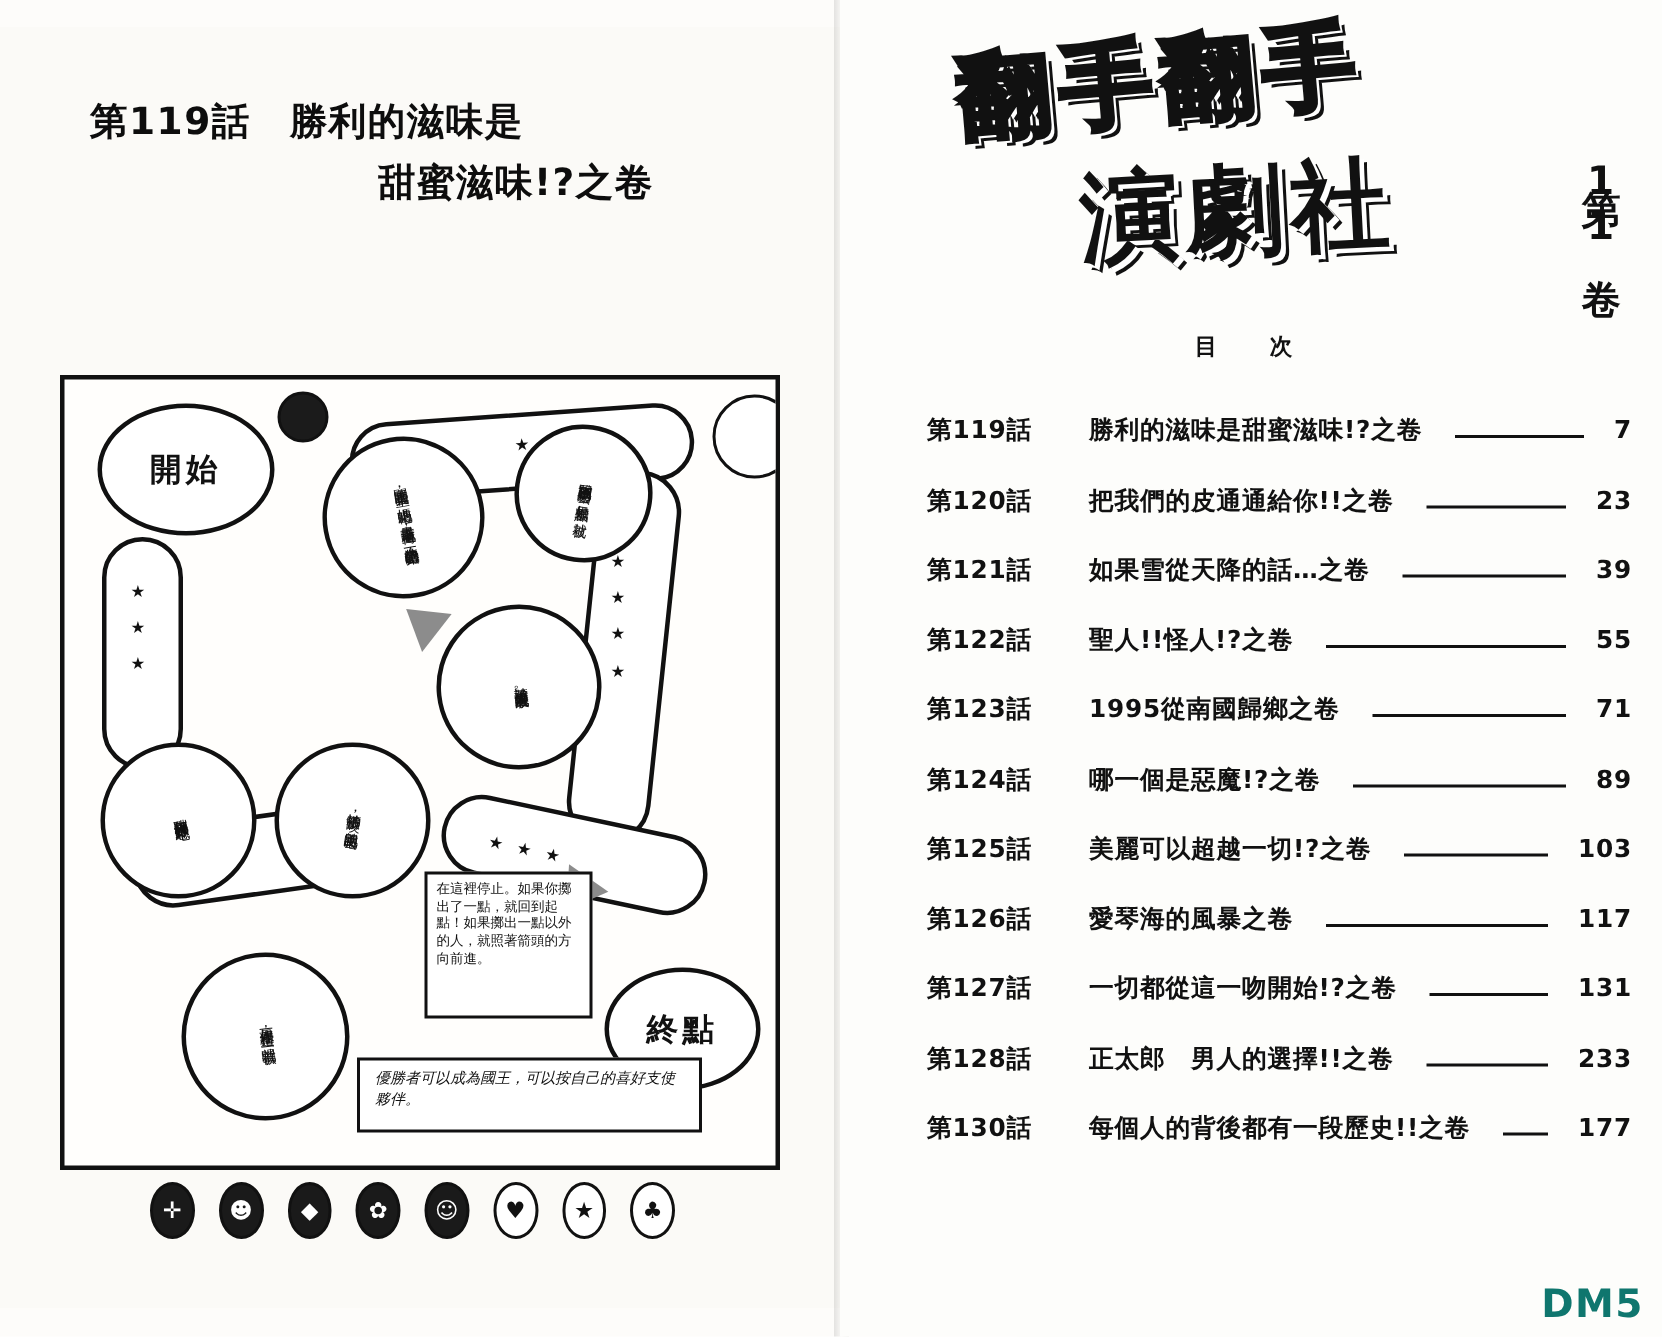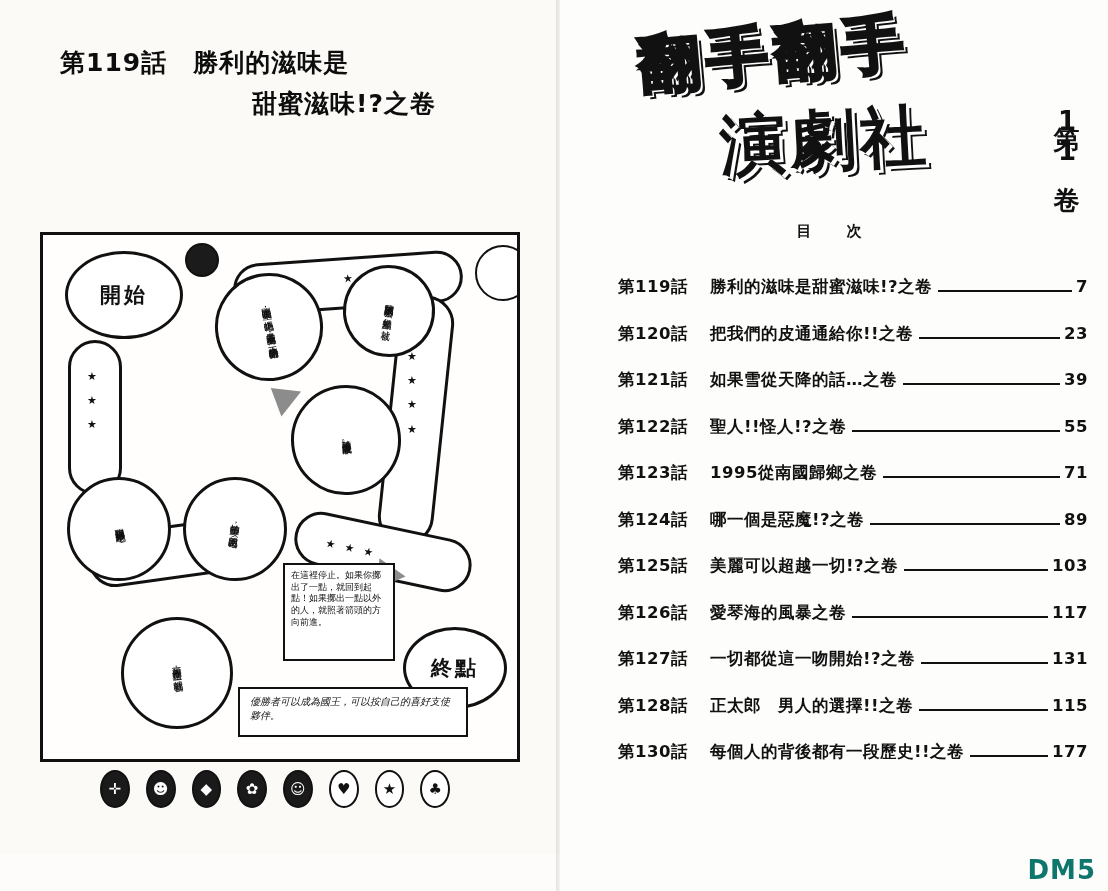--- a/index.html
+++ b/index.html
@@ -19,20 +19,21 @@
     inset: 0;
     background: #fdfcfa;
     display: flex;
   }
   .left-page {
     position: relative;
     width: 560px;
     height: 854px;
     background: #fbfaf7;
     box-sizing: border-box;
+    margin-top: 18px;
   }
   .right-page {
     position: relative;
     width: 548px;
     height: 891px;
     background: #fdfdfb;
     box-sizing: border-box;
   }
   .spine {
     position: absolute;
@@ -225,20 +226,21 @@
     left: 58px;
     top: 276px;
     width: 470px;
   }
   .toc-row {
     display: flex;
     align-items: baseline;
     height: 46.5px;
     font-size: 16.5px;
     color: #111;
+    gap: 16px;
   }
   .toc-no {
     width: 92px;
     flex: none;
     font-weight: bold;
     letter-spacing: 0.5px;
   }
   .toc-title {
     white-space: nowrap;
     font-weight: bold;
@@ -447,21 +449,21 @@
         <span class="toc-no">第127話</span>
         <span class="toc-title">一切都從這一吻開始!?之卷</span>
         <span class="toc-lead"></span>
         <span class="toc-page">131</span>
       </div>
 
       <div class="toc-row">
         <span class="toc-no">第128話</span>
         <span class="toc-title">正太郎　男人的選擇!!之卷</span>
         <span class="toc-lead"></span>
-        <span class="toc-page">115</span>
+        <span class="toc-page">233</span>
       </div>
 
 
       <div class="toc-row">
         <span class="toc-no">第130話</span>
         <span class="toc-title">每個人的背後都有一段歷史!!之卷</span>
         <span class="toc-lead"></span>
         <span class="toc-page">177</span>
       </div>
 

